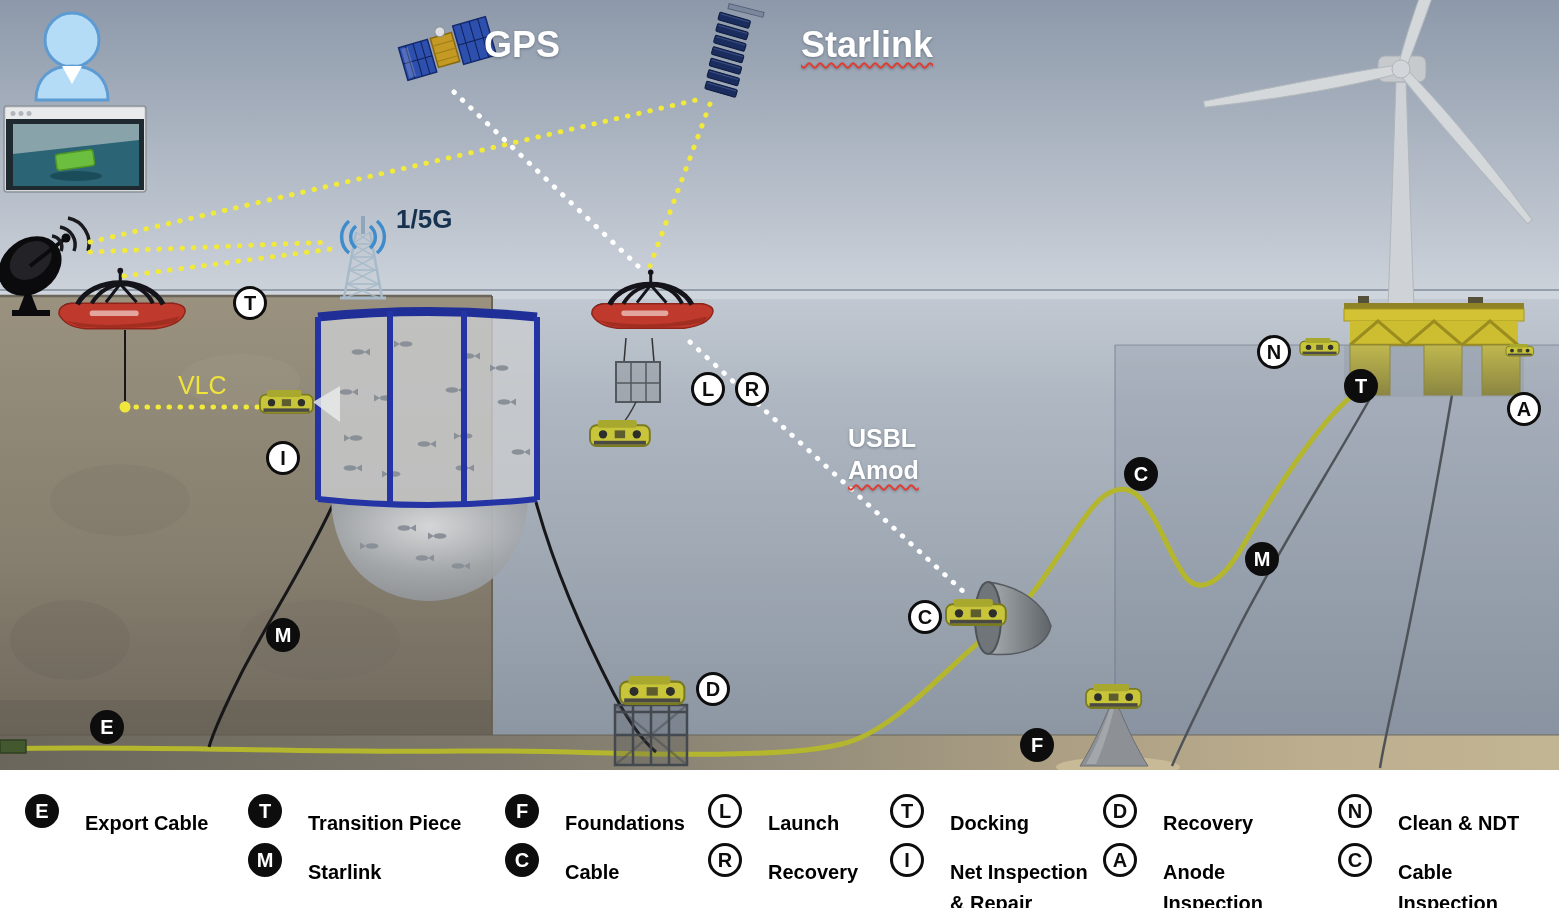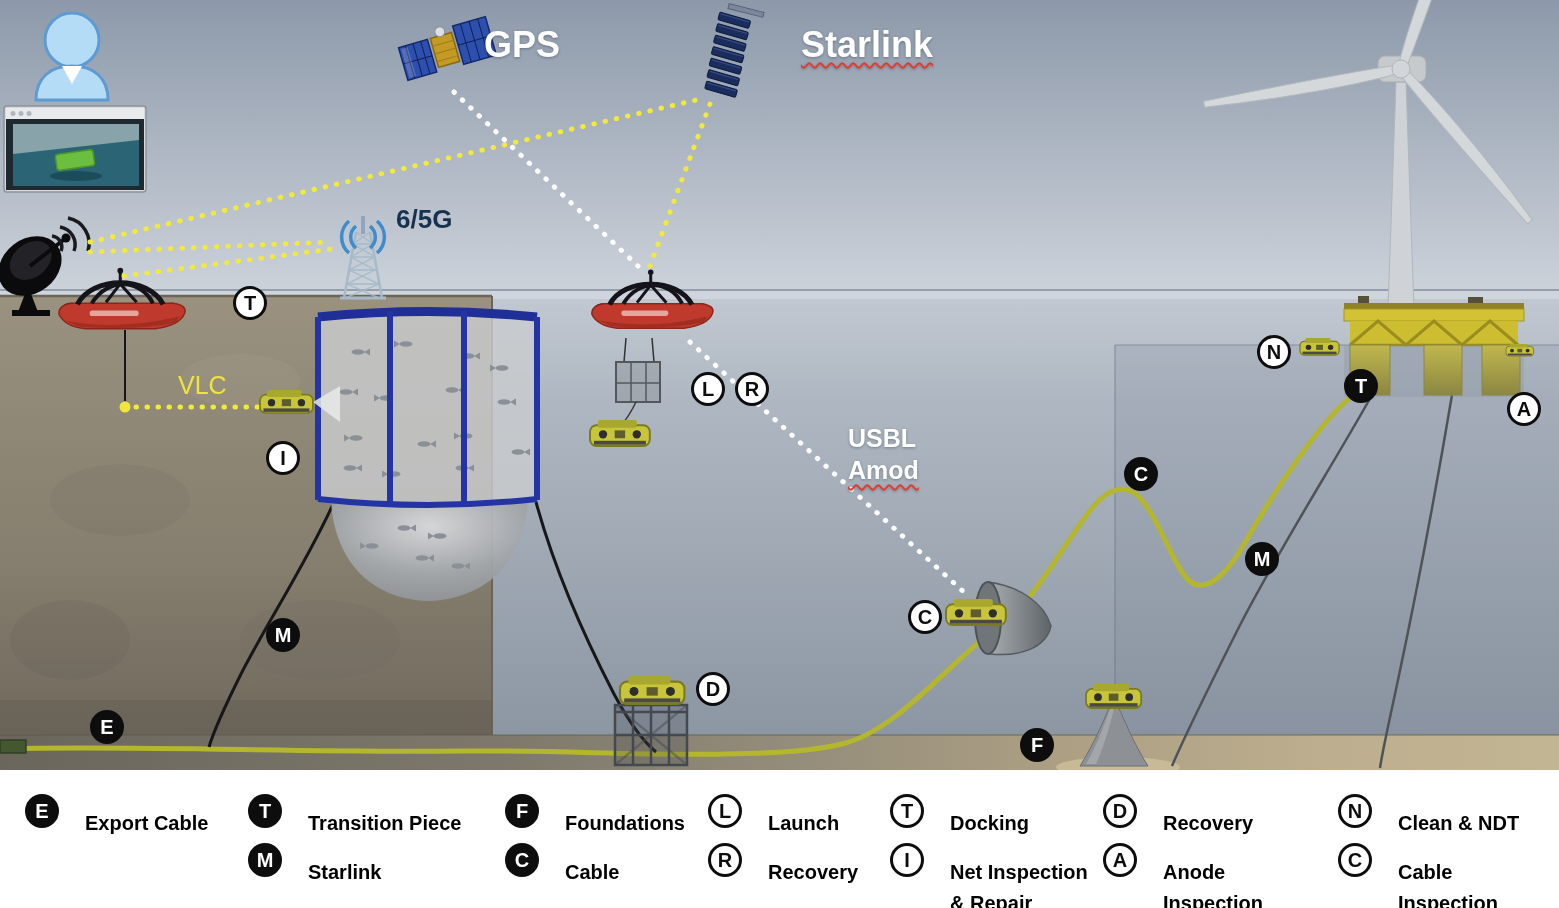--- a/index.html
+++ b/index.html
@@ -373,21 +373,21 @@
     <path d="M 710 104 L 650 266"></path>
   </g>
   <g stroke="#ffffff" stroke-width="5" stroke-dasharray="0.5 11" stroke-linecap="round" fill="none">
     <path d="M 454 92 L 638 266"></path>
     <path d="M 690 342 L 966 594"></path>
   </g>
 </svg>
 
 <div class="overlay-label lbl-white" style="left:484px;top:24px">GPS</div>
 <div class="overlay-label lbl-white squiggle" style="left:801px;top:24px">Starlink</div>
-<div class="overlay-label lbl-dark" style="left:396px;top:204px">6/5G</div>
+<div class="overlay-label lbl-dark" style="left:396px;top:204px">1/5G</div>
 <div class="overlay-label lbl-yellow" style="left:178px;top:371px">VLC</div>
 <div class="overlay-label lbl-white" style="left:848px;top:424px;font-size:25px">USBL</div>
 <div class="overlay-label lbl-white squiggle" style="left:848px;top:456px;font-size:25px">Amod</div>
 
 <div id="markers-layer">
       <div class="marker" style="left: 233px; top: 286px;">T</div>
       <div class="marker" style="left: 691px; top: 372px;">L</div>
       <div class="marker" style="left: 735px; top: 372px;">R</div>
       <div class="marker" style="left: 266px; top: 441px;">I</div>
       <div class="marker filled" style="left: 266px; top: 618px;">M</div>

